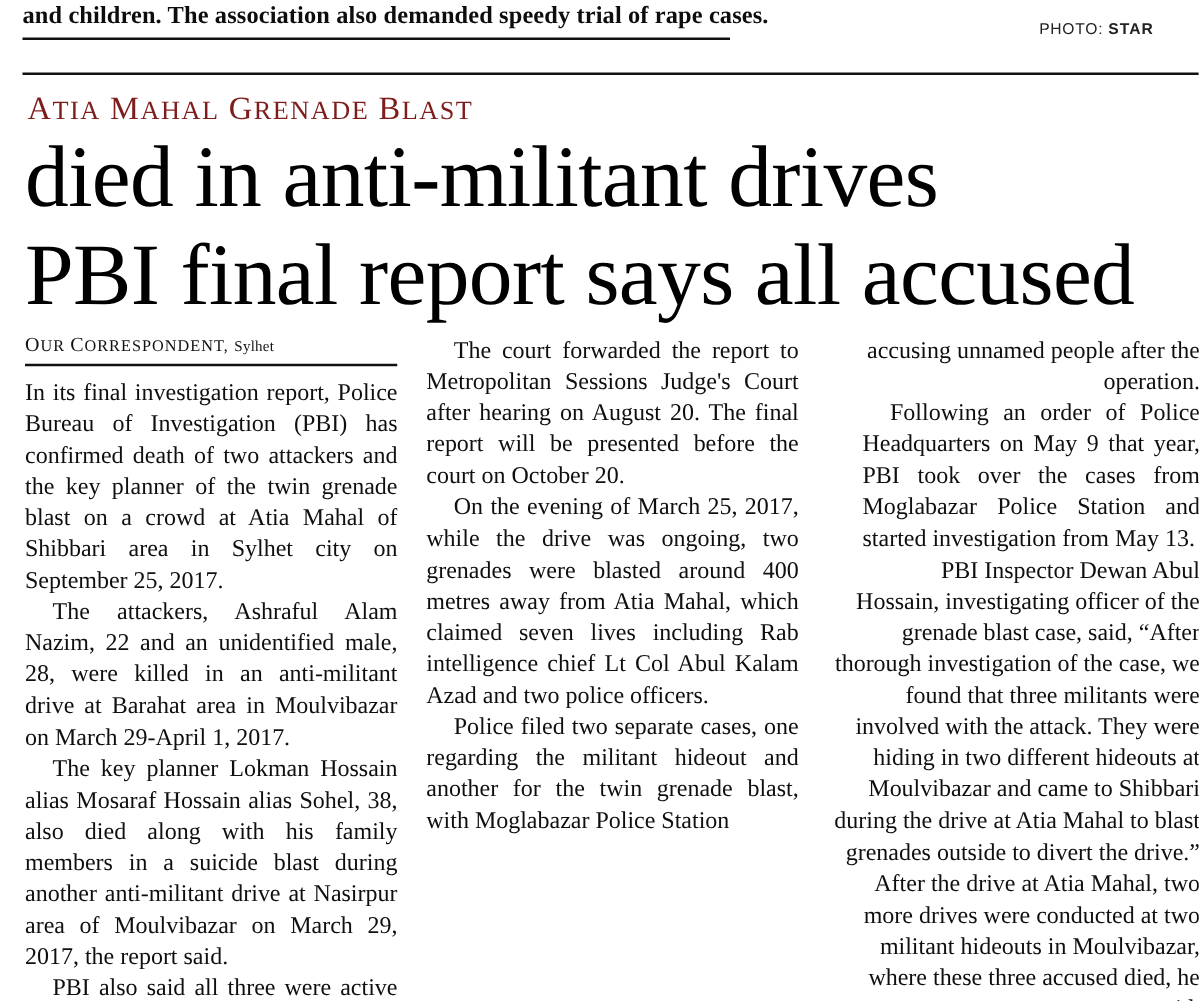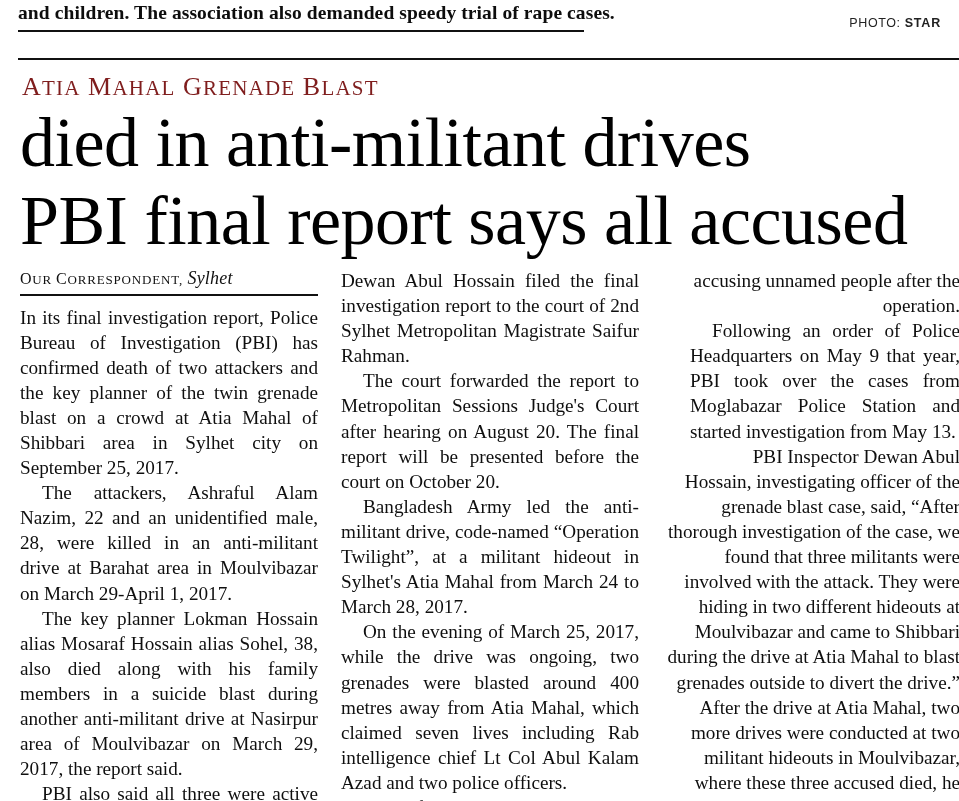--- a/index.html
+++ b/index.html
@@ -44,21 +44,21 @@
   .frag-rule {
     position: absolute;
     left: 18px;
     top: 30px;
     width: 566px;
     height: 2px;
     background: #111111;
   }
   .photo-credit {
     position: absolute;
-    right: 18px;
+    right: 36px;
     top: 16px;
     font-family: "Liberation Sans", sans-serif;
     font-size: 12.5px;
     letter-spacing: 0.6px;
     color: #222222;
   }
   .photo-credit .pc-label {
     font-weight: normal;
   }
   .photo-credit .pc-value {
@@ -129,22 +129,21 @@
     font-size: 15.5px;
     color: #111111;
     letter-spacing: 0.6px;
     margin-bottom: 4px;
   }
   .byline .by-sc {
     font-size: 13px;
     letter-spacing: 0.8px;
   }
   .byline .by-loc {
-    font-style: italic;
-    font-size: 18px;
+    font-size: 12px;
     letter-spacing: 0.2px;
     margin-top: 26px;
   }
   .byline-rule {
     width: 298px;
     height: 1.5px;
     background: #111111;
     margin: 5px 0 9px 0;
   }
 
@@ -206,23 +205,21 @@
         <p>In its final investigation report, Police Bureau of Investigation (PBI) has confirmed death of two attackers and the key planner of the twin grenade blast on a crowd at Atia Mahal of Shibbari area in Sylhet city on September 25, 2017.</p>
         <p class="indent">The attackers, Ashraful Alam Nazim, 22 and an unidentified male, 28, were killed in an anti-militant drive at Barahat area in Moulvibazar on March 29-April 1, 2017.</p>
         <p class="indent">The key planner Lokman Hossain alias Mosaraf Hossain alias Sohel, 38, also died along with his family members in a suicide blast during another anti-militant drive at Nasirpur area of Moulvibazar on March 29, 2017, the report said.</p>
         <p class="indent">PBI also said all three were active members of Jama'atul Mujahideen Bangladesh (JMB).</p>
 
       </div>
     </div>
 
     <div class="col col-2">
       <div class="body-text">
-        <p>Dewan Abul Hossain filed the final investigation report to the court of 2nd Sylhet Metropolitan Magistrate Saifur Rahman.</p>
         <p class="indent">The court forwarded the report to Metropolitan Sessions Judge's Court after hearing on August 20. The final report will be presented before the court on October 20.</p>
-        <p class="indent">Bangladesh Army led the anti-militant drive, code-named “Operation Twilight”, at a militant hideout in Sylhet's Atia Mahal from March 24 to March 28, 2017.</p>
         <p class="indent">On the evening of March 25, 2017, while the drive was ongoing, two grenades were blasted around 400 metres away from Atia Mahal, which claimed seven lives including Rab intelligence chief Lt Col Abul Kalam Azad and two police officers.</p>
         <p class="indent">Police filed two separate cases, one regarding the militant hideout and another for the twin grenade blast, with Moglabazar Police Station</p>
       </div>
     </div>
 
     <div class="col col-3">
       <div class="body-text">
         <p>accusing unnamed people after the operation.</p>
         <p class="indent justify-full">Following an order of Police Headquarters on May 9 that year, PBI took over the cases from Moglabazar Police Station and started investigation from May 13.</p>
         <p class="indent">PBI Inspector Dewan Abul Hossain, investigating officer of the grenade blast case, said, “After thorough investigation of the case, we found that three militants were involved with the attack. They were hiding in two different hideouts at Moulvibazar and came to Shibbari during the drive at Atia Mahal to blast grenades outside to divert the drive.”</p>

